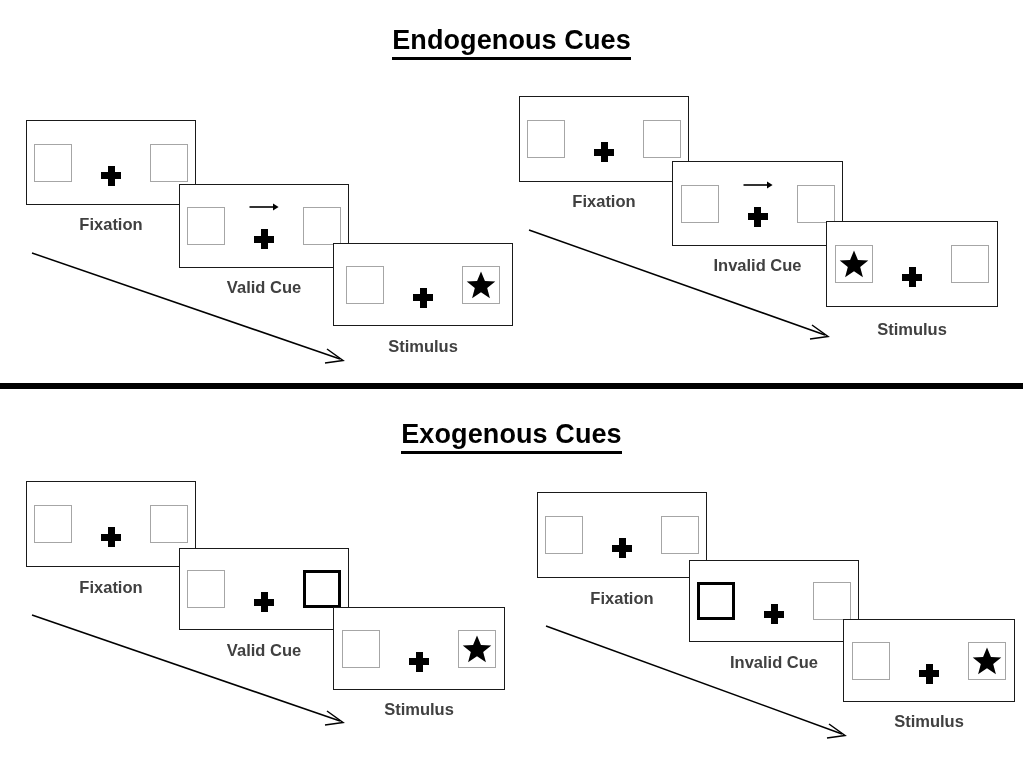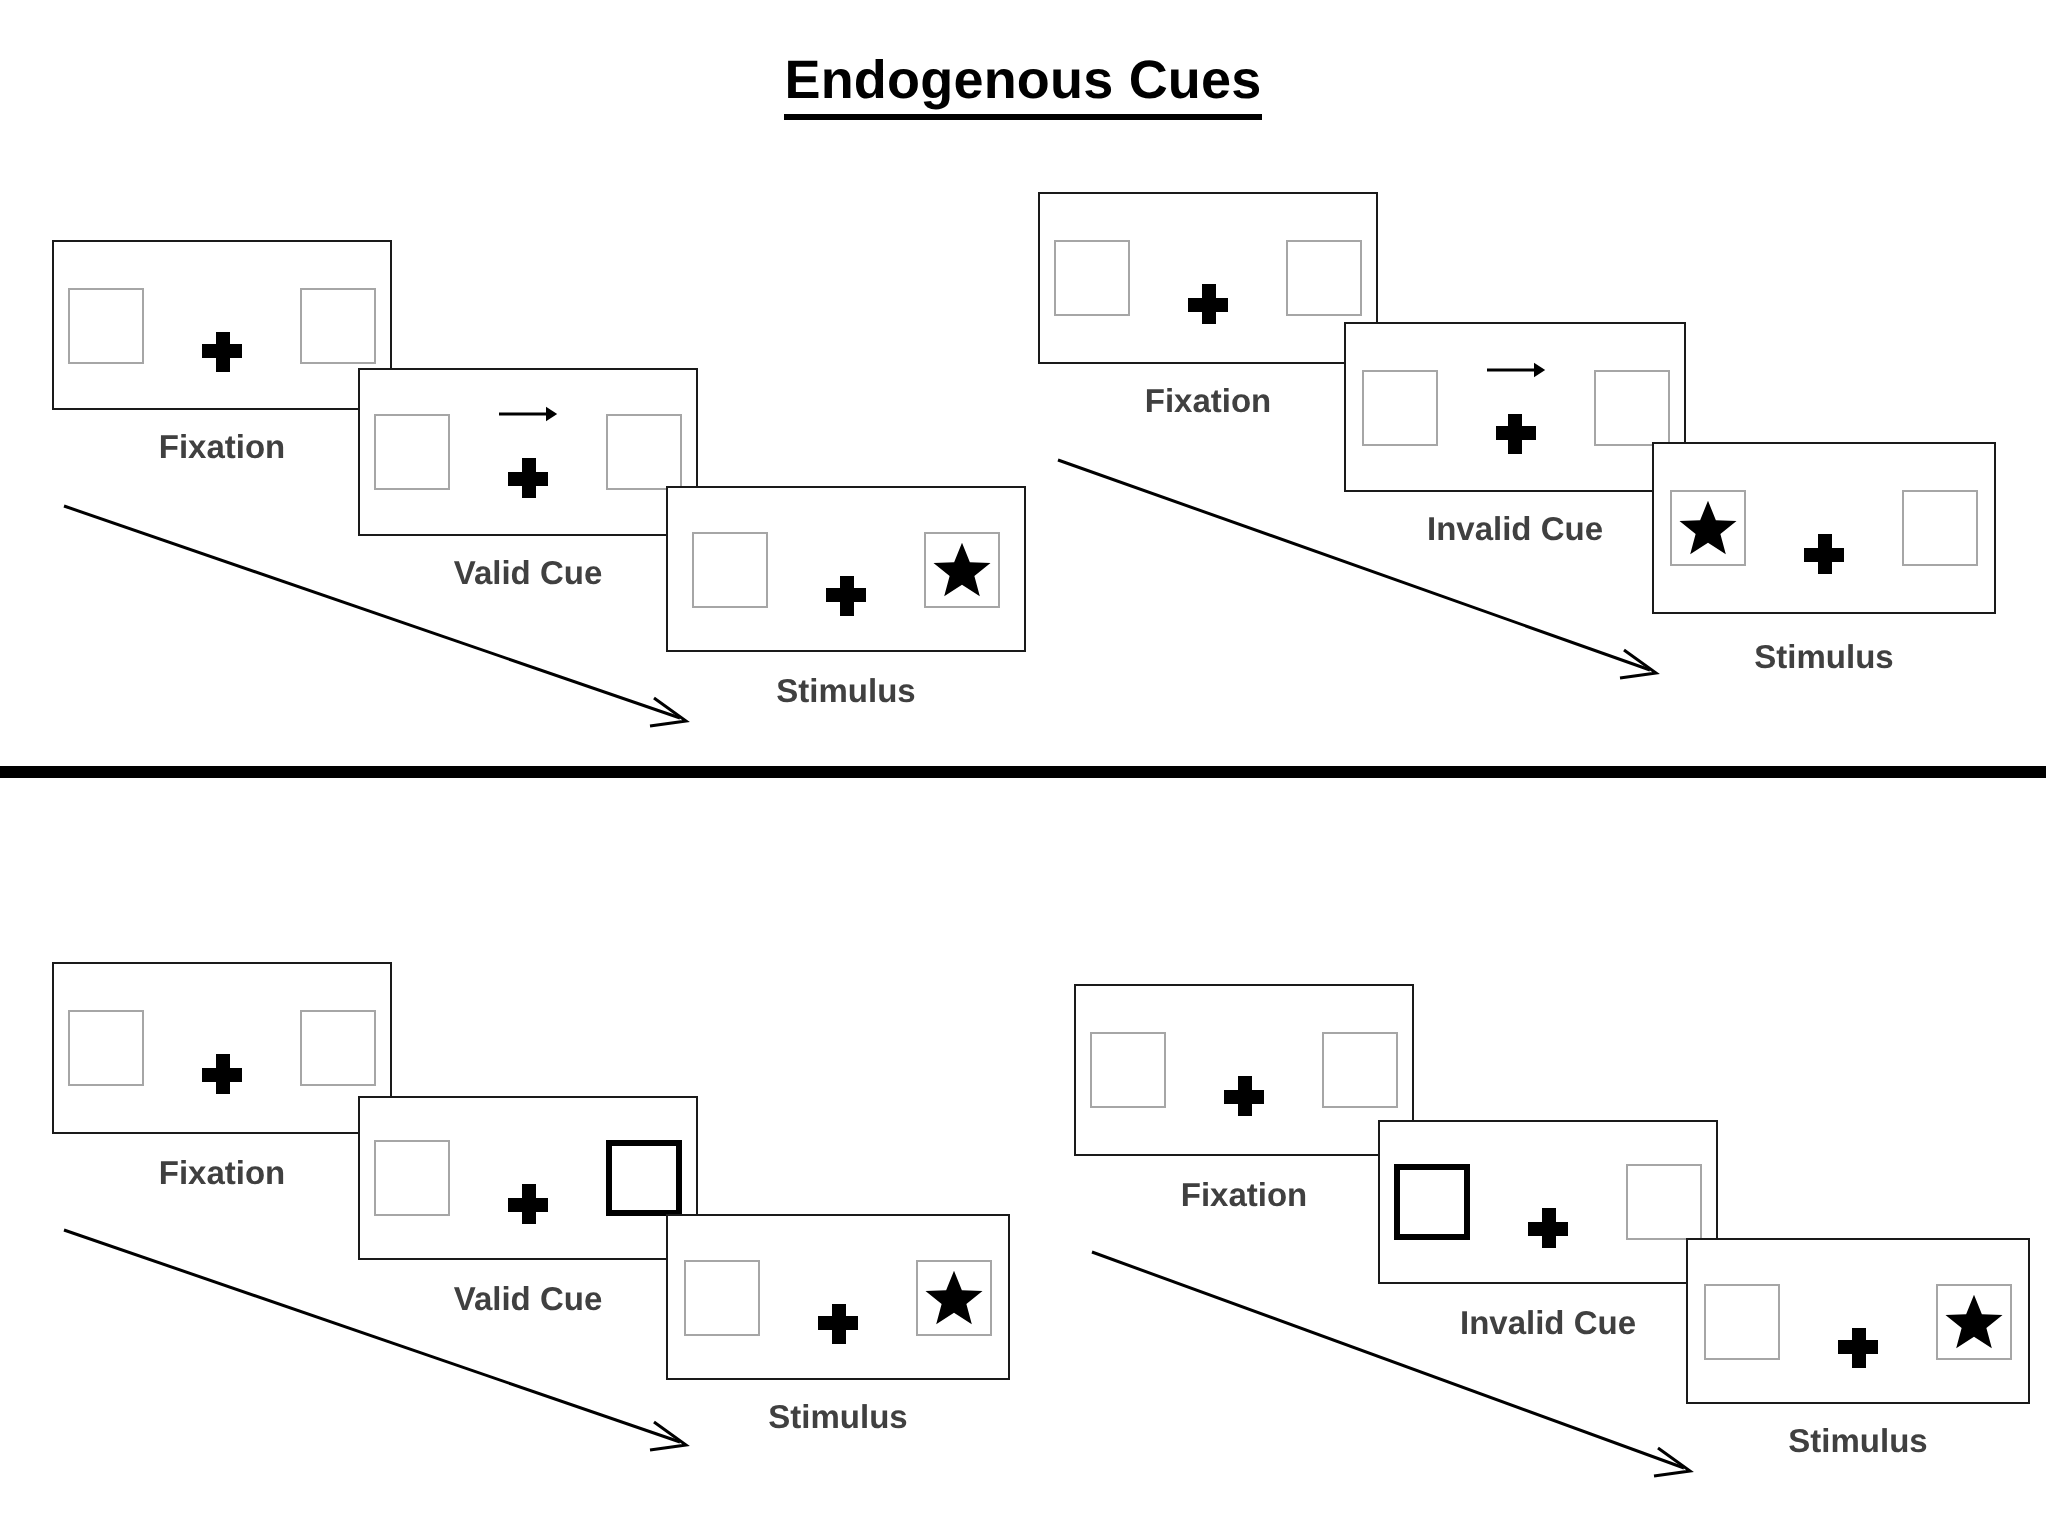--- a/index.html
+++ b/index.html
@@ -197,20 +197,23 @@
 
   <div class="flow-arrow" style="left:527px;top:222px;z-index:0;">
     <svg width="310" height="125" viewBox="0 0 310 125" xmlns="http://www.w3.org/2000/svg">
       <line x1="2" y1="8" x2="298" y2="113" stroke="#000" stroke-width="1.5"></line>
       <path d="M285 103 L301 114.5 L283 117" fill="none" stroke="#000" stroke-width="1.5"></path>
     </svg>
   </div>
 
   <div class="divider" style="top:383px;"></div>
 
+  <div class="section-title" style="top:419px;">
+    <span>Exogenous Cues</span>
+  </div>
 
   <div class="panel" style="left:26px;top:481px;width:170px;height:86px;z-index:1;">
     <div class="panel-inner">
       <div class="box"></div>
       <div class="centre">
         <div class="plus"></div>
       </div>
       <div class="box"></div>
     </div>
   </div>

